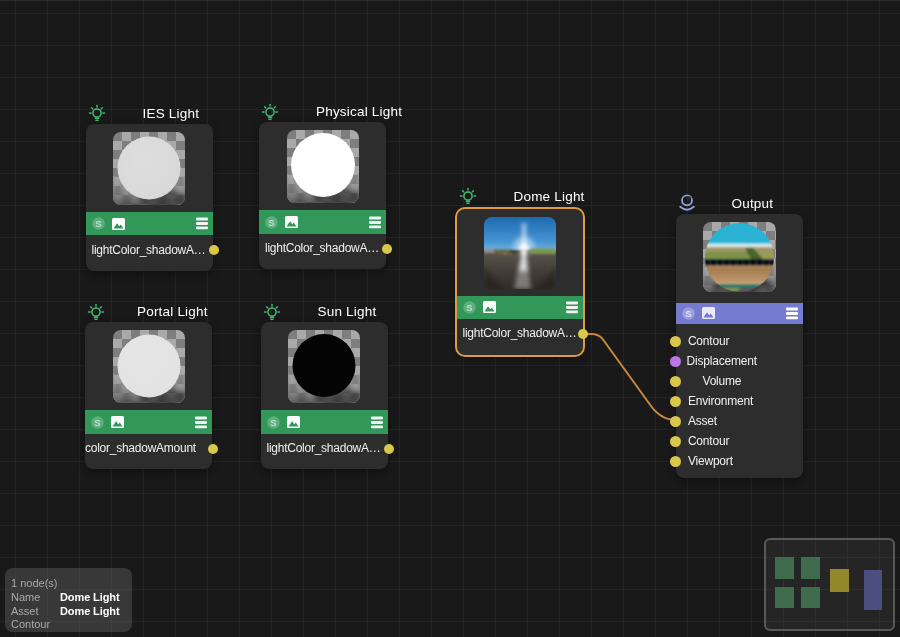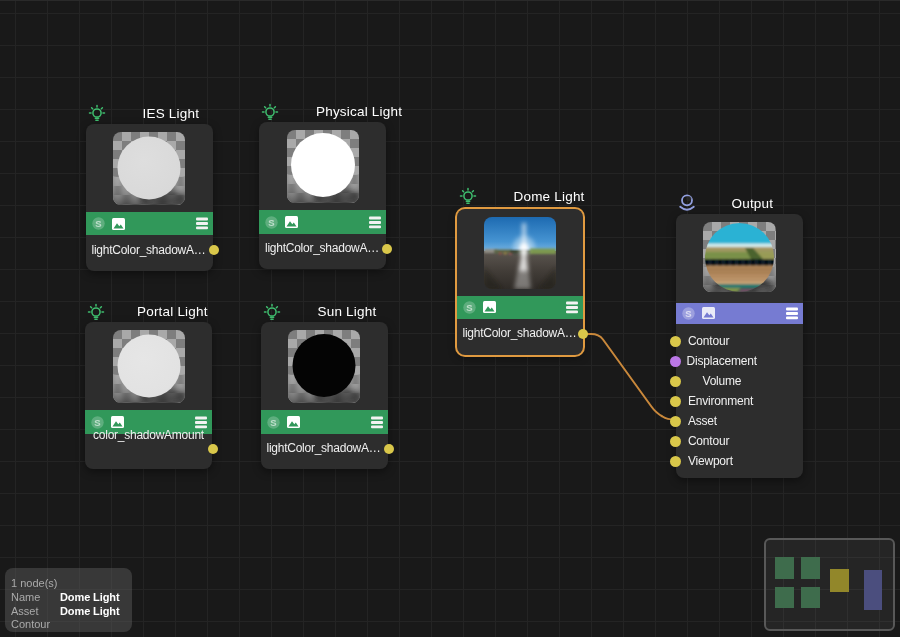--- a/index.html
+++ b/index.html
@@ -183,21 +183,21 @@
       <svg style="margin-left:7px" width="13" height="12">
           <rect width="13" height="12" rx="1.5" fill="#fff"></rect>
           <path d="M1.5,10.5 L5,5.2 L7.3,8.3 L8.8,6.6 L11.5,10.5 Z" fill="#31985a"></path>
         </svg>
       <svg style="margin-left:auto;margin-right:5px" width="12" height="13">
           <rect y="0.6" width="12" height="2.9" rx="1" fill="#f2f2f2"></rect>
           <rect y="5" width="12" height="2.9" rx="1" fill="#f2f2f2"></rect>
           <rect y="9.4" width="12" height="2.9" rx="1" fill="#f2f2f2"></rect>
         </svg>
     </div>
-    <div class="port" style="top:106px;height:15px;line-height:15px;text-align:center">color_shadowAmount</div>
+    <div class="port" style="top:119px;height:15px;line-height:15px;">color_shadowAmount</div>
     <div class="dot" style="left:123px;top:121.5px"></div>
   </div>
 
   <div class="node" style="left:260.5px;top:322px;width:127px;height:147px">
     <div class="ntitle" style="left:2px;top:-19.5px;height:18px">
       <svg width="18" height="18" viewBox="0 0 18 18" fill="none" stroke="#3fbf6f" stroke-width="1.5" stroke-linecap="round">
           <circle cx="9" cy="9" r="4.1"></circle>
           <path d="M7.3,14.2 h3.4 M7.9,16.3 h2.2 M9,1.4 v1.5 M3.6,3.8 l1,1 M14.4,3.8 l-1,1 M1.5,9 h1.5 M15,9 h1.5"></path>
         </svg>
       <span style="margin-left:5px">Sun Light</span>

